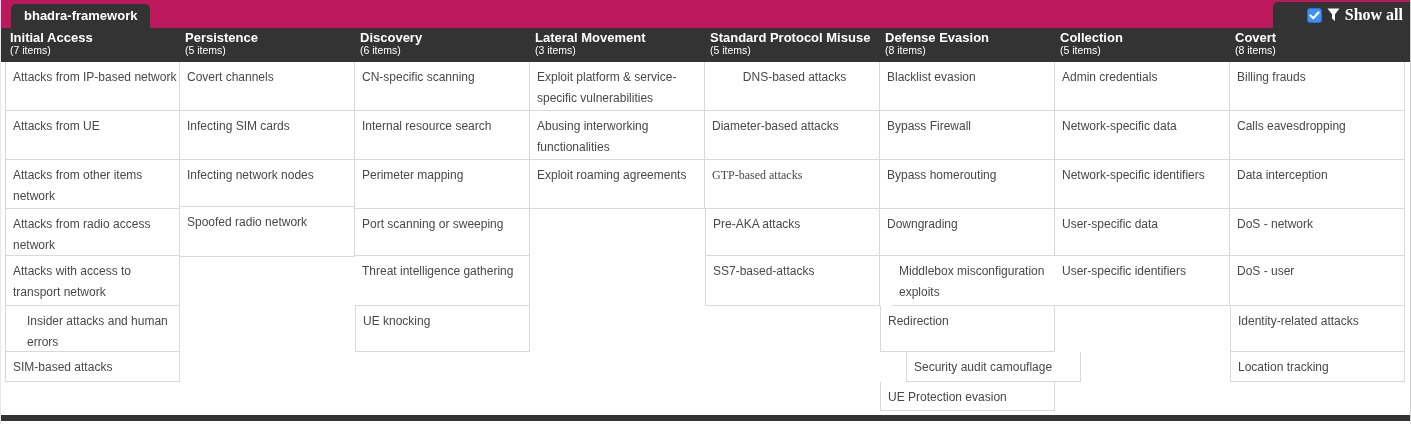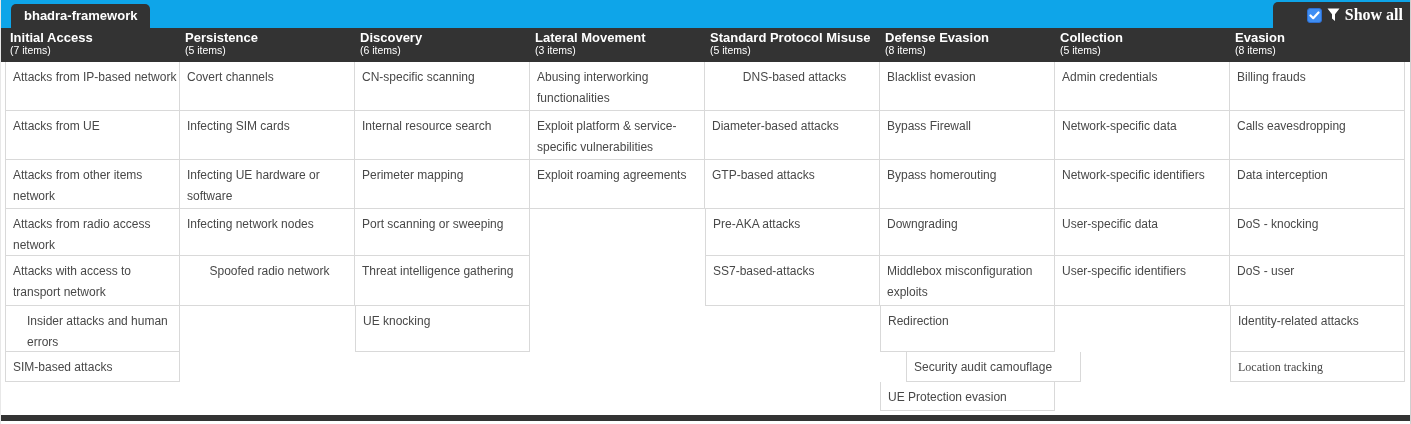--- a/index.html
+++ b/index.html
@@ -11,21 +11,21 @@
     border-right:1px solid #cfcfcf;
     border-left:1px solid #e8e8e8;
     position:relative;
   }
   :root {
     --dark:#333333;
     --border:#d9d9d9;
     --text:#484848;
     --blue:#3f8ef3;
   }
-  .topbar { position:relative; height:28px; background:#0ea5e9; }
+  .topbar { position:relative; height:28px; background:#be185d; }
   .tab {
     position:absolute; left:10px; top:4px; height:24px;
     background:var(--dark); color:#fff;
     font-weight:bold; font-size:13px; line-height:16px;
     padding:4px 13px; border-radius:5px 5px 0 0;
     cursor:pointer; white-space:nowrap;
   }
   .showall {
     position:absolute; right:0; top:2px; height:26px;
     background:var(--dark); border-radius:5px 0 0 0;
@@ -109,83 +109,82 @@
     </div>
     <div class="hcell">
       <div class="htitle">Defense Evasion</div>
       <div class="hcount">(8 items)</div>
     </div>
     <div class="hcell">
       <div class="htitle">Collection</div>
       <div class="hcount">(5 items)</div>
     </div>
     <div class="hcell">
-      <div class="htitle">Evasion</div>
+      <div class="htitle">Covert</div>
       <div class="hcount">(8 items)</div>
     </div>
   </div>
 
 <div class="matrix" id="matrix">
     <div class="col">
       <div class="cell bl" style="height: 49px;">Attacks from IP-based network</div>
       <div class="cell bl" style="height: 49px;">Attacks from UE</div>
       <div class="cell bl" style="height: 49px;">Attacks from other items network</div>
       <div class="cell bl" style="height: 47px;">Attacks from radio access network</div>
       <div class="cell bl" style="height: 50px;">Attacks with access to transport network</div>
       <div class="cell bl" style="height: 46px; padding-left: 21px;">Insider attacks and human errors</div>
       <div class="cell bl" style="height: 30px;">SIM-based attacks</div>
     </div>
     <div class="col">
       <div class="cell" style="height: 49px;">Covert channels</div>
       <div class="cell" style="height: 49px;">Infecting SIM cards</div>
-      <div class="cell" style="height: 49px;">Infecting UE hardware or software</div>
       <div class="cell" style="height: 47px;">Infecting network nodes</div>
-      <div class="cell" style="height: 50px; text-align: center;">Spoofed radio network</div>
+      <div class="cell" style="height: 50px;">Spoofed radio network</div>
     </div>
     <div class="col">
       <div class="cell" style="height: 49px;">CN-specific scanning</div>
       <div class="cell" style="height: 49px;">Internal resource search</div>
       <div class="cell" style="height: 49px;">Perimeter mapping</div>
       <div class="cell" style="height: 47px;">Port scanning or sweeping</div>
       <div class="cell" style="height: 50px;">Threat intelligence gathering</div>
       <div class="cell bl" style="height: 46px;">UE knocking</div>
     </div>
     <div class="col">
+      <div class="cell" style="height: 49px;">Exploit platform &amp; service-specific vulnerabilities</div>
       <div class="cell" style="height: 49px;">Abusing interworking functionalities</div>
-      <div class="cell" style="height: 49px;">Exploit platform &amp; service-specific vulnerabilities</div>
       <div class="cell" style="height: 49px;">Exploit roaming agreements</div>
     </div>
     <div class="col">
       <div class="cell" style="height: 49px; text-align: center;">DNS-based attacks</div>
       <div class="cell" style="height: 49px;">Diameter-based attacks</div>
-      <div class="cell" style="height: 49px;">GTP-based attacks</div>
+      <div class="cell" style="height: 49px; font-family: Liberation Serif, serif;">GTP-based attacks</div>
       <div class="cell bl" style="height: 47px;">Pre-AKA attacks</div>
       <div class="cell bl" style="height: 50px;">SS7-based-attacks</div>
     </div>
     <div class="col">
       <div class="cell" style="height: 49px;">Blacklist evasion</div>
       <div class="cell" style="height: 49px;">Bypass Firewall</div>
       <div class="cell" style="height: 49px;">Bypass homerouting</div>
       <div class="cell" style="height: 47px;">Downgrading</div>
-      <div class="cell" style="height: 50px;">Middlebox misconfiguration exploits</div>
+      <div class="cell" style="height: 50px; margin-left: 12px;">Middlebox misconfiguration exploits</div>
       <div class="cell bl" style="height: 46px;">Redirection</div>
       <div class="cell bl" style="height: 30px; margin-left: 26px;">Security audit camouflage</div>
       <div class="cell bl" style="height: 29px;">UE Protection evasion</div>
     </div>
     <div class="col">
       <div class="cell" style="height: 49px;">Admin credentials</div>
       <div class="cell" style="height: 49px;">Network-specific data</div>
       <div class="cell" style="height: 49px;">Network-specific identifiers</div>
       <div class="cell" style="height: 47px;">User-specific data</div>
       <div class="cell" style="height: 50px;">User-specific identifiers</div>
     </div>
     <div class="col">
       <div class="cell" style="height: 49px;">Billing frauds</div>
       <div class="cell" style="height: 49px;">Calls eavesdropping</div>
       <div class="cell" style="height: 49px;">Data interception</div>
-      <div class="cell" style="height: 47px;">DoS - knocking</div>
+      <div class="cell" style="height: 47px;">DoS - network</div>
       <div class="cell" style="height: 50px;">DoS - user</div>
       <div class="cell bl" style="height: 46px;">Identity-related attacks</div>
-      <div class="cell bl" style="height: 30px; font-family: Liberation Serif, serif;">Location tracking</div>
+      <div class="cell bl" style="height: 30px;">Location tracking</div>
     </div>
   </div>
 
 <div class="bottom-bar"></div>
 
 </body></html>

